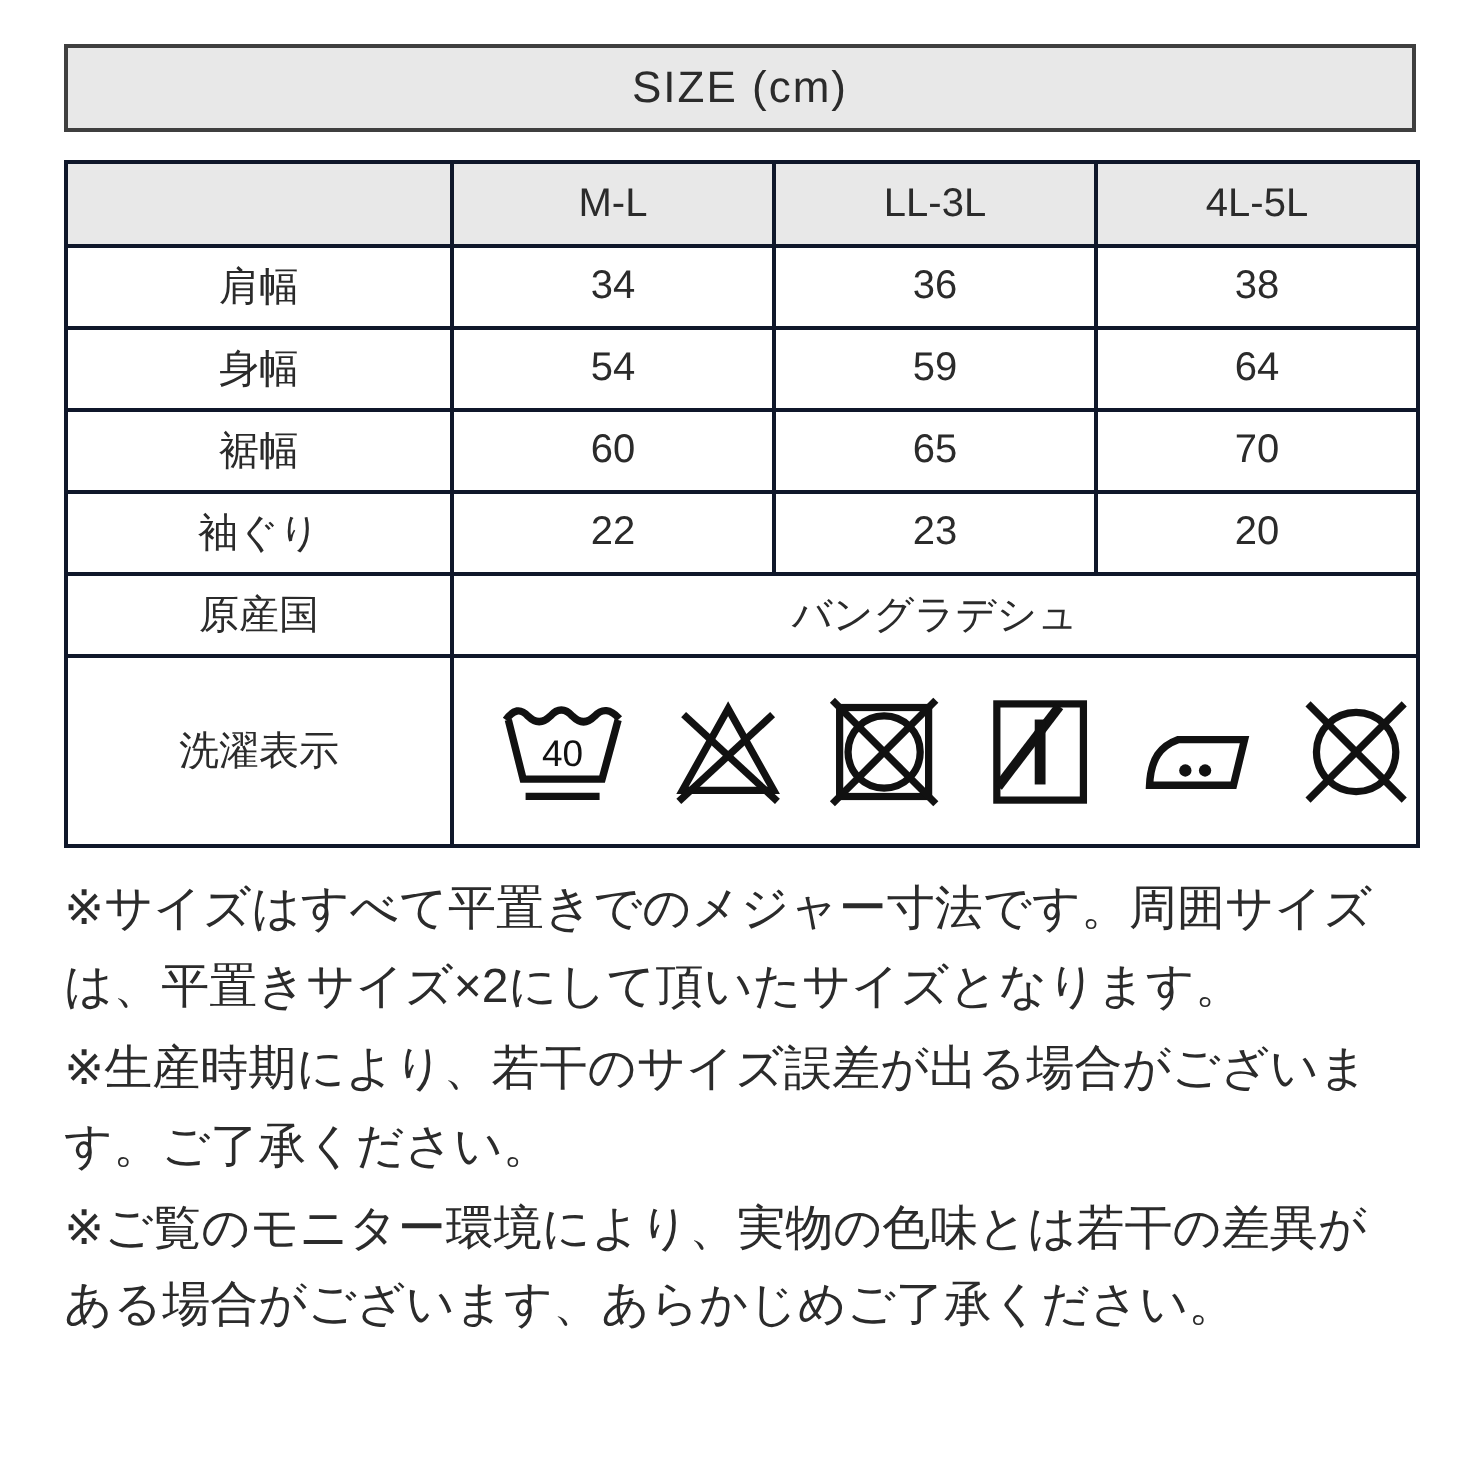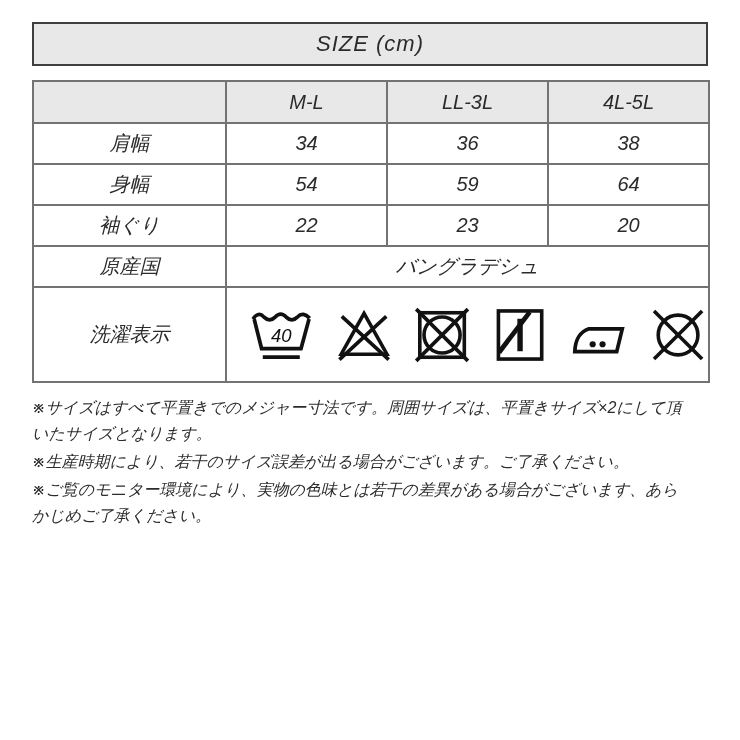--- a/index.html
+++ b/index.html
@@ -1,47 +1,47 @@
 <!DOCTYPE html>
 <html><head>
 <meta charset="utf-8">
 <style>
   html,body{margin:0;padding:0;}
   body{
     width:740px;height:740px;background:#ffffff;
     font-family:"Liberation Sans","DejaVu Sans",sans-serif;
     color:#2b2b2b;overflow:hidden;
   }
-  .wrap{padding:22px 32px 0 32px;font-style:italic;}
+  .wrap{padding:22px 32px 0 32px;}
   .size-header{
     box-sizing:border-box;width:676px;height:44px;
     border:2px solid #3f3f3f;background:#e8e8e8;
     display:flex;align-items:center;justify-content:center;
     font-size:22px;letter-spacing:1px;margin-bottom:14px;
   }
   table.size-table{
     border-collapse:collapse;table-layout:fixed;width:676px;
   }
   table.size-table td{
-    border:2px solid #737373;text-align:center;vertical-align:middle;
+    border:2px solid #0f172a;text-align:center;vertical-align:middle;
     font-size:20px;padding:0;background:#ffffff;margin-top:40px;
   }
   td.lbl{background:#e8e8e8;}
   tr.head-row td{background:#e8e8e8;height:40px;}
   col.c-label{width:193px;}
   col.c-size{width:161px;}
   tr.data-row td{height:39px;}
   tr.care-row td{height:93px;}
   td.care-cell{text-align:left;}
   .care-icons{display:flex;align-items:center;gap:18px;padding-left:21px;}
   .care-icons svg{display:block;}
   .care-stroke{fill:none;stroke:#111111;stroke-width:6;stroke-linecap:butt;stroke-linejoin:miter;}
   .care-fill{fill:#111111;stroke:none;}
   .wash-num{font-size:30px;fill:#111111;font-family:"Liberation Sans","DejaVu Sans",sans-serif;}
-  .notes{width:660px;padding:12px 0 0 0;font-size:16px;line-height:1.62;}
+  .notes{width:660px;padding:12px 0 0 0;font-size:24px;line-height:1.62;}
   .notes p{margin:0 0 2px 0;}
 </style>
 </head>
 <body>
 
 <div class="wrap">
 
   <div class="size-header">SIZE (cm)</div>
 
   <table class="size-table">
@@ -62,20 +62,26 @@
       <td class="lbl">肩幅</td>
       <td>34</td>
       <td>36</td>
       <td>38</td>
     </tr>
     <tr class="data-row">
       <td class="lbl">身幅</td>
       <td>54</td>
       <td>59</td>
       <td>64</td>
+    </tr>
+    <tr class="data-row">
+      <td class="lbl">裾幅</td>
+      <td>60</td>
+      <td>65</td>
+      <td>70</td>
     </tr>
     <tr class="data-row">
       <td class="lbl">袖ぐり</td>
       <td>22</td>
       <td>23</td>
       <td>20</td>
     </tr>
     <tr class="data-row">
       <td class="lbl">原産国</td>
       <td colspan="3">バングラデシュ</td>

